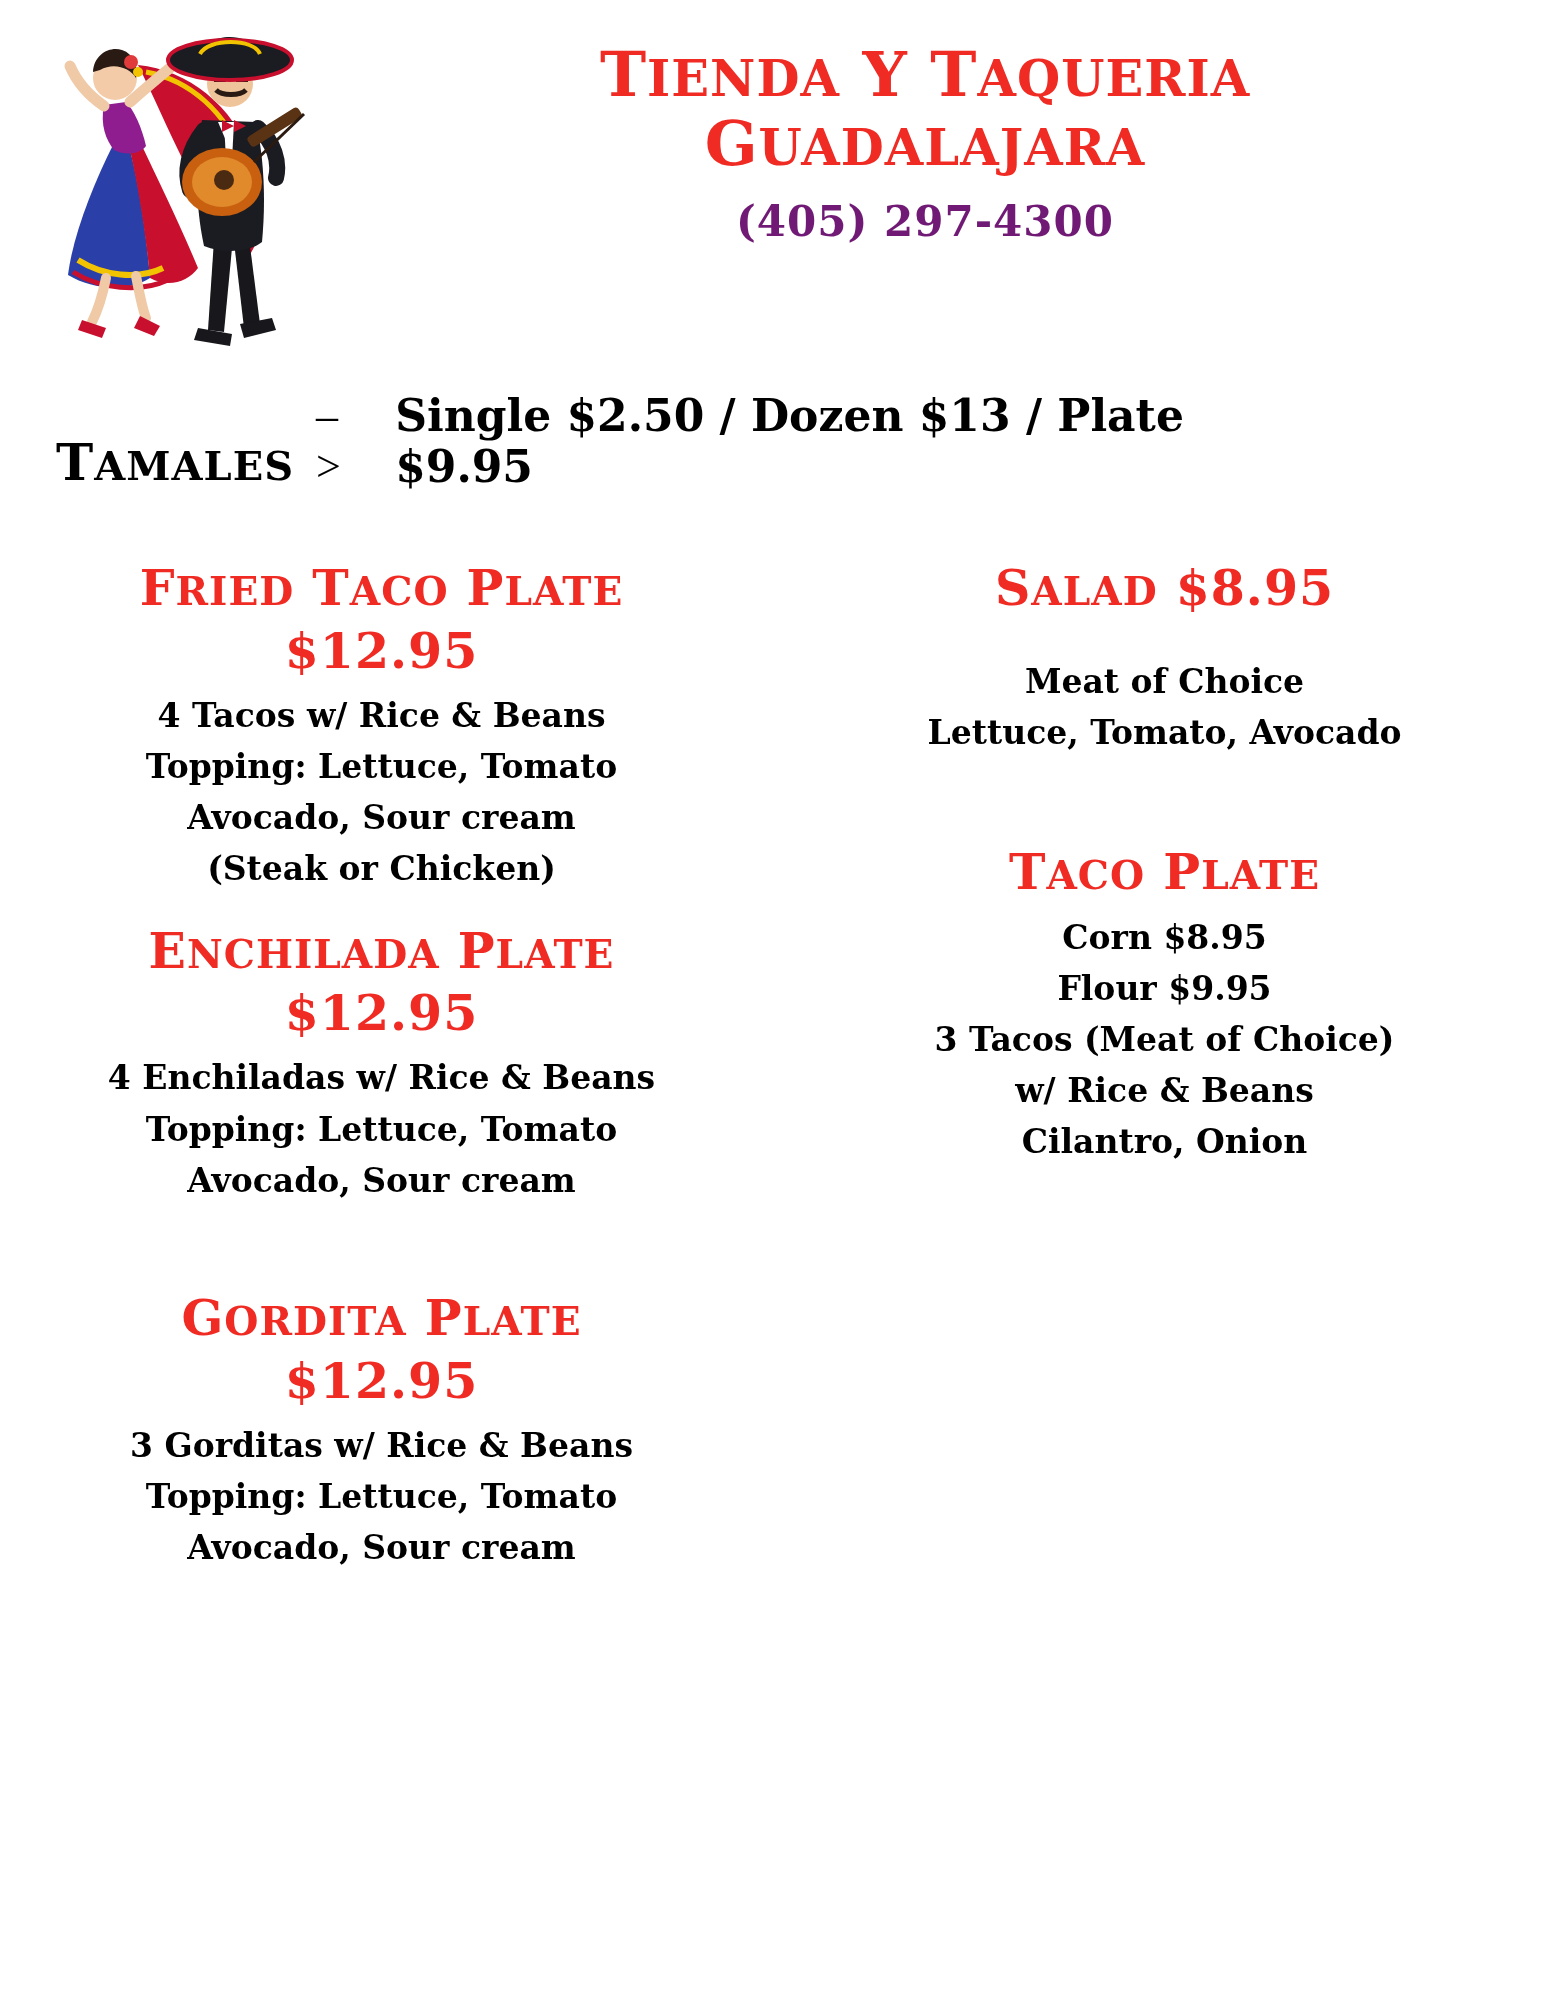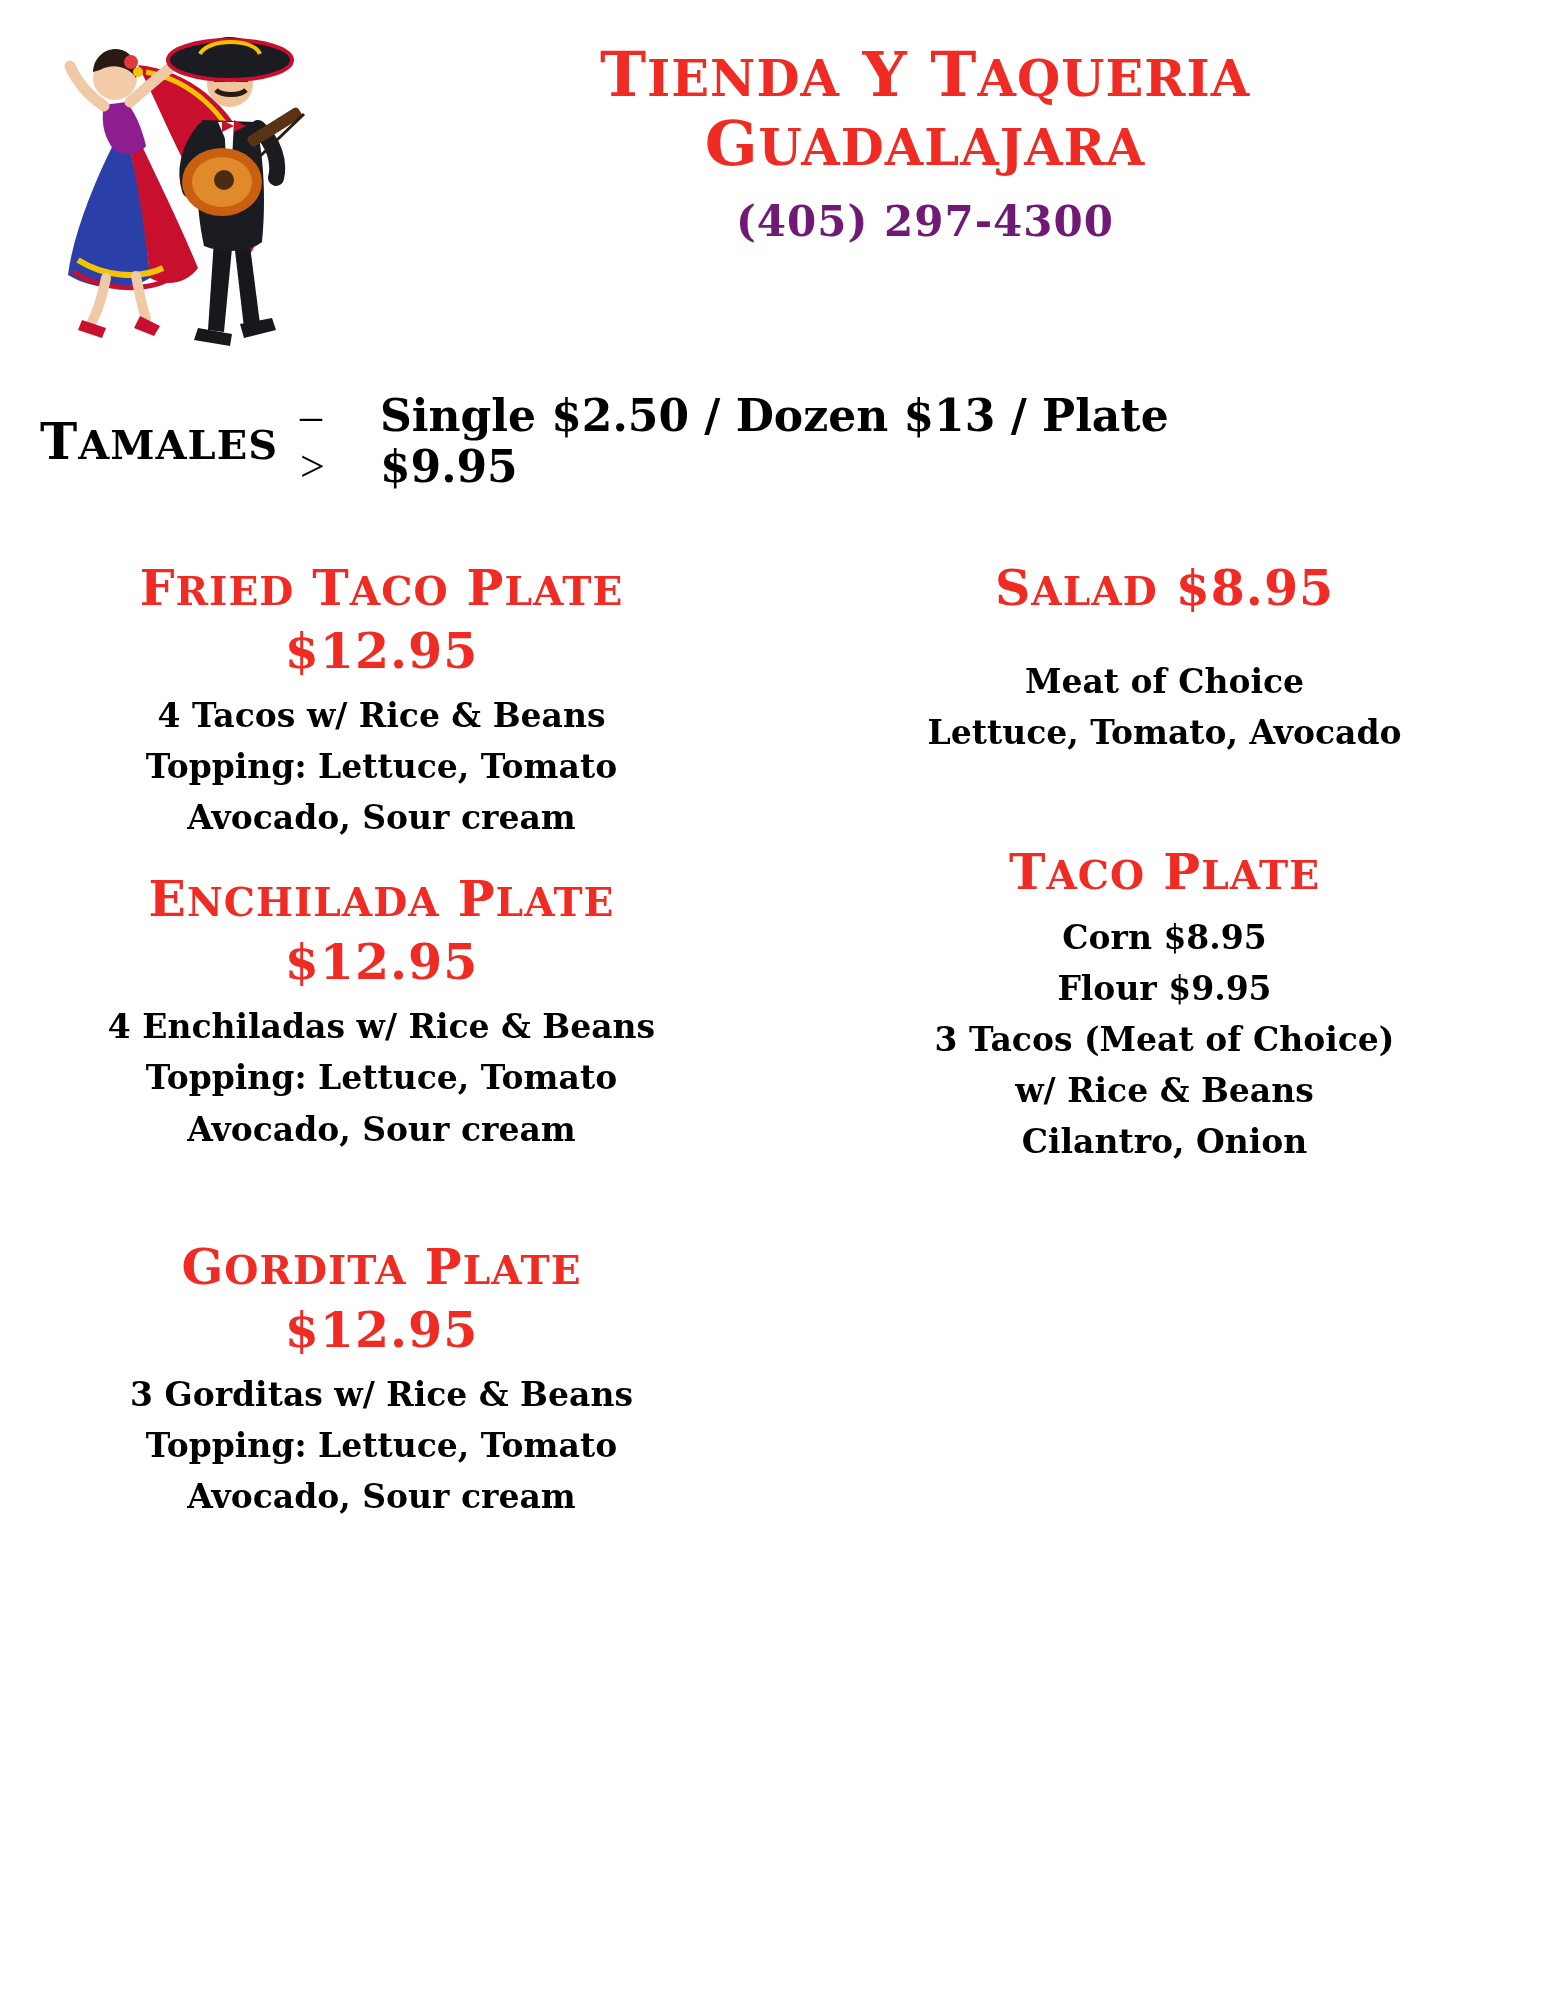--- a/index.html
+++ b/index.html
@@ -74,22 +74,22 @@
   .sc .cap { font-size: 1.0em; }
   .sc .low { font-size: 0.80em; }
 
   
   .tamales-row {
     position: absolute;
     left: 0;
     top: 390px;
     width: 1302px;
     display: flex;
-    align-items: center;
-    padding-left: 40px;
+    align-items: flex-end;
+    padding-left: 56px;
     box-sizing: border-box;
   }
   .tamales-label {
     font-family: "DejaVu Serif", serif;
     font-weight: bold;
     font-size: 50px;
     color: #000;
     letter-spacing: 1px;
   }
   .tamales-arrow {
@@ -235,20 +235,21 @@
 
     <div class="col col-left">
 
       <div class="item">
         <div class="item-title sc"><span class="cap">F</span><span class="low">R</span><span class="low">I</span><span class="low">E</span><span class="low">D</span> <span class="cap">T</span><span class="low">A</span><span class="low">C</span><span class="low">O</span> <span class="cap">P</span><span class="low">L</span><span class="low">A</span><span class="low">T</span><span class="low">E</span></div>
         <div class="item-price">$12.95</div>
         <div class="desc">
           <div class="item-line">4 Tacos w/ Rice &amp; Beans</div>
           <div class="item-line">Topping: Lettuce, Tomato</div>
           <div class="item-line">Avocado, Sour cream</div>
+          <div class="item-line">(Steak or Chicken)</div>
         </div>
       </div>
 
       <div class="item desc-gap">
         <div class="item-title sc"><span class="cap">E</span><span class="low">N</span><span class="low">C</span><span class="low">H</span><span class="low">I</span><span class="low">L</span><span class="low">A</span><span class="low">D</span><span class="low">A</span> <span class="cap">P</span><span class="low">L</span><span class="low">A</span><span class="low">T</span><span class="low">E</span></div>
         <div class="item-price">$12.95</div>
         <div class="desc">
           <div class="item-line">4 Enchiladas w/ Rice &amp; Beans</div>
           <div class="item-line">Topping: Lettuce, Tomato</div>
           <div class="item-line">Avocado, Sour cream</div>

